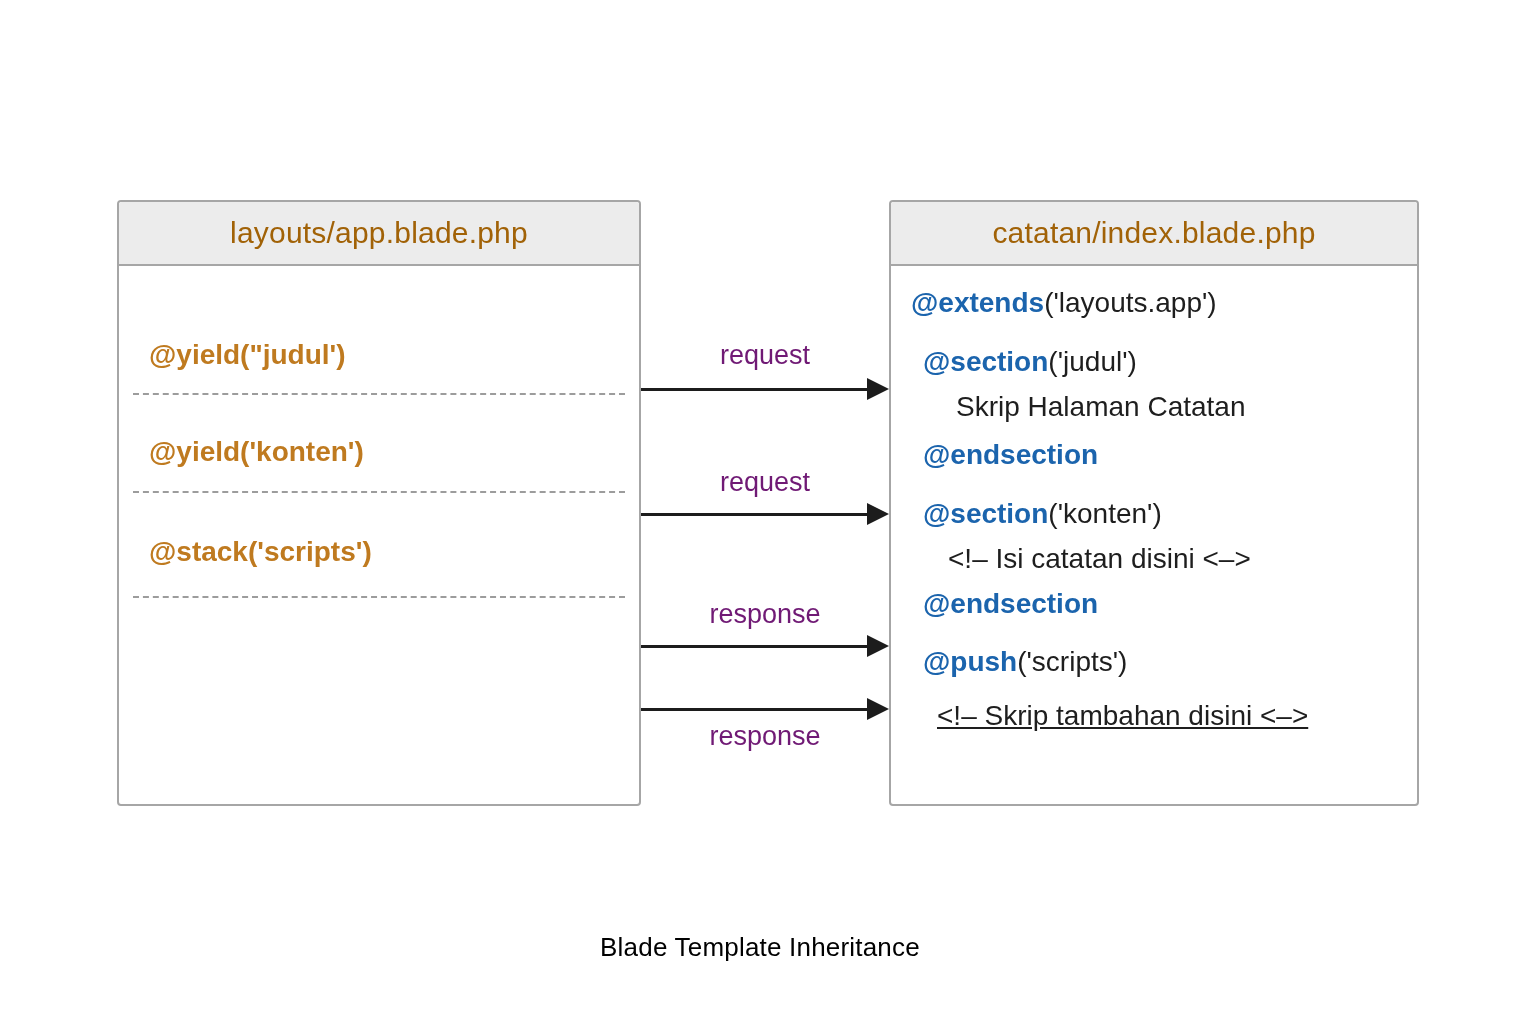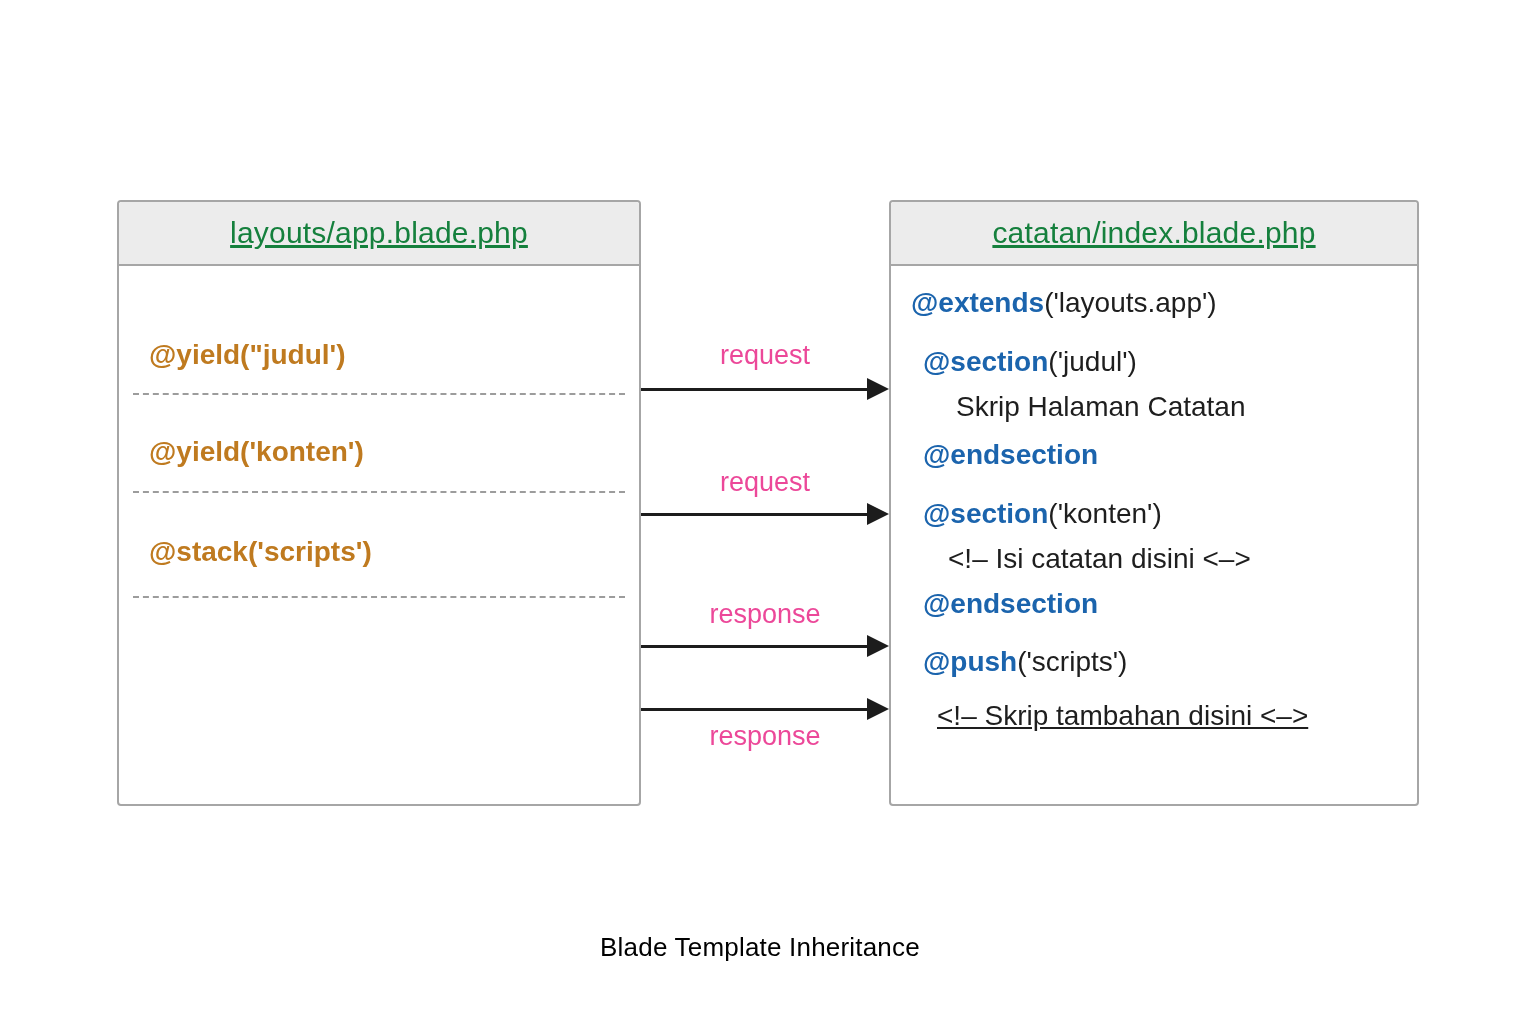--- a/index.html
+++ b/index.html
@@ -19,21 +19,21 @@
 
   
   .file-box{position:absolute;top:200px;height:606px;background:#fff;
             border:2px solid var(--border-gray);border-radius:4px;}
   .file-box.left{left:117px;width:524px;}
   .file-box.right{left:889px;width:530px;}
   .file-box .hdr{height:64px;background:var(--header-bg);
                  border-bottom:2px solid var(--border-gray);
                  border-radius:3px 3px 0 0;
                  display:flex;align-items:center;justify-content:center;
-                 font-size:30px;color:#15803d;letter-spacing:.2px;text-decoration:underline;}
+                 font-size:30px;color:#a16207;letter-spacing:.2px;}
 
   
   .lp-body{padding:0 30px;}
   .lp-line{font-size:28px;font-weight:bold;color:var(--yield-orange);
            line-height:42px;height:42px;white-space:pre;}
   .lp-line.n1{margin-top:68px;}
   .lp-line.n2{margin-top:36px;}
   .lp-line.n3{margin-top:38px;}
   .lp-sep{border-top:2px dashed var(--dash-gray);height:2px;margin:0 -16px 0 -16px;}
   .lp-sep.s1{margin-top:17px;}
@@ -55,21 +55,21 @@
   .rp-line:nth-child(8){margin-top:14px;padding-left:14px;}
   .rp-line:nth-child(9){margin-top:10px;padding-left:28px;text-decoration:underline;}
   .rp-line:nth-child(10){margin-top:0;padding-left:14px;}
 
   
   .arrow-line{position:absolute;left:641px;width:226px;height:3px;background:var(--arrow-black);}
   .arrow-head{position:absolute;left:867px;width:0;height:0;
               border-left:22px solid var(--arrow-black);
               border-top:11px solid transparent;border-bottom:11px solid transparent;}
   .arrow-label{position:absolute;left:641px;width:248px;height:38px;
-               text-align:center;font-size:27px;color:#ec4899;line-height:38px;}
+               text-align:center;font-size:27px;color:#701a75;line-height:38px;}
   .a1 .arrow-line{top:388px;} .a1 .arrow-head{top:378px;} .a1 .arrow-label{top:336px;}
   .a2 .arrow-line{top:513px;} .a2 .arrow-head{top:503px;} .a2 .arrow-label{top:463px;}
   .a3 .arrow-line{top:645px;} .a3 .arrow-head{top:635px;} .a3 .arrow-label{top:595px;}
   .a4 .arrow-line{top:708px;} .a4 .arrow-head{top:698px;} .a4 .arrow-label{top:717px;}
 
   
   .caption{position:absolute;left:0;top:932px;width:1520px;text-align:center;
            font-size:26px;color:#000000;letter-spacing:.2px;}
 </style>
 </head>

